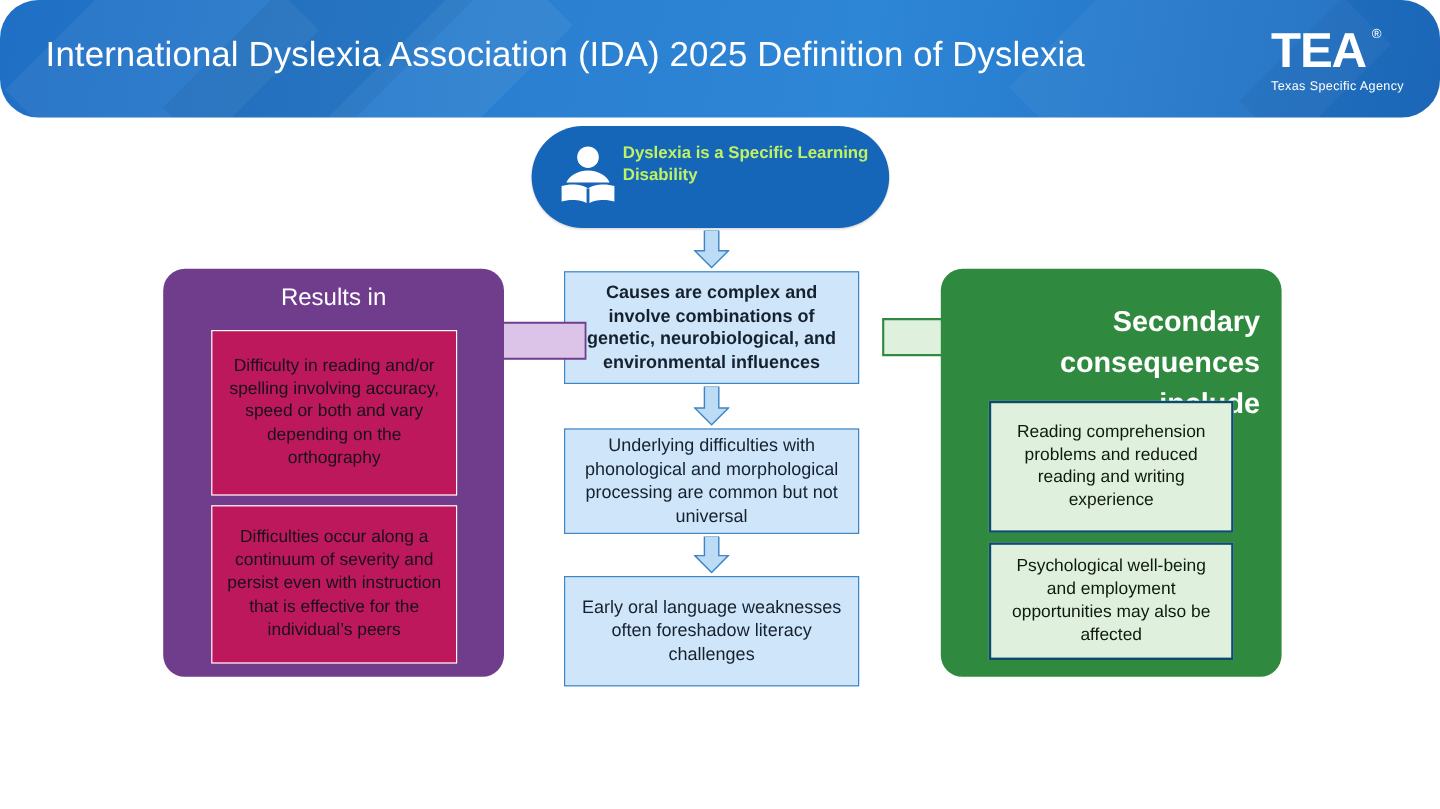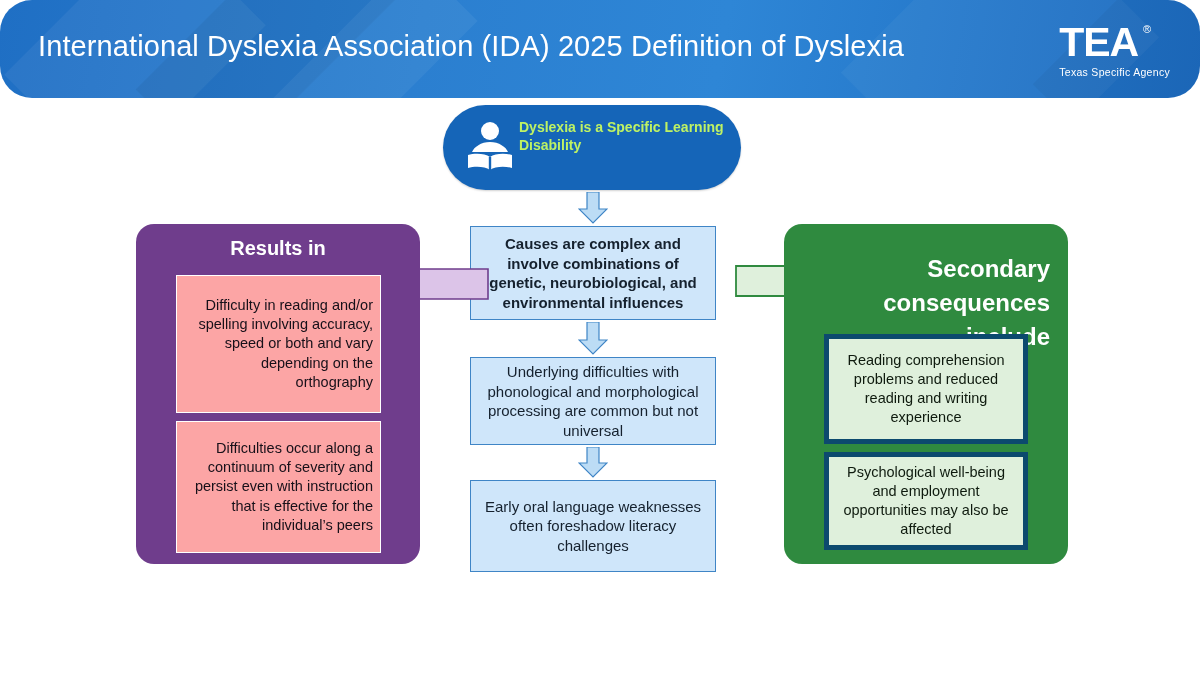--- a/index.html
+++ b/index.html
@@ -134,32 +134,32 @@
     background: #6f3d8c;
     border-radius: 18px;
   }
   #left-panel .panel-title {
     position: absolute;
     left: 0; top: 13px;
     width: 284px;
     text-align: center;
     color: #ffffff;
     font-size: 20px;
-    font-weight: bold;
+    font-weight: normal;
   }
   .pbox {
     position: absolute;
     left: 40px;
     width: 205px;
-    background: #fca5a5;
+    background: #be185d;
     border: 1px solid #ffffff;
     color: #171019;
     font-size: 14.5px;
     line-height: 1.32;
-    text-align: right;
+    text-align: center;
     display: flex;
     align-items: center;
     justify-content: center;
     box-sizing: border-box;
     padding: 24px 7px;
   }
   #pbox1 { top: 51px; height: 138px; }
   #pbox2 { top: 197px; height: 132px; }
 
   #left-arrow {
@@ -184,21 +184,21 @@
     color: #ffffff;
     font-size: 24px;
     font-weight: bold;
     line-height: 1.42;
   }
   .gbox {
     position: absolute;
     left: 40px;
     width: 204px;
     background: #dff0dc;
-    border: 5px solid #0c4a6e;
+    border: 2px solid #0c4a6e;
     color: #0e1a0e;
     font-size: 14.5px;
     line-height: 1.32;
     text-align: center;
     display: flex;
     align-items: center;
     justify-content: center;
     box-sizing: border-box;
     padding: 6px 7px;
   }

